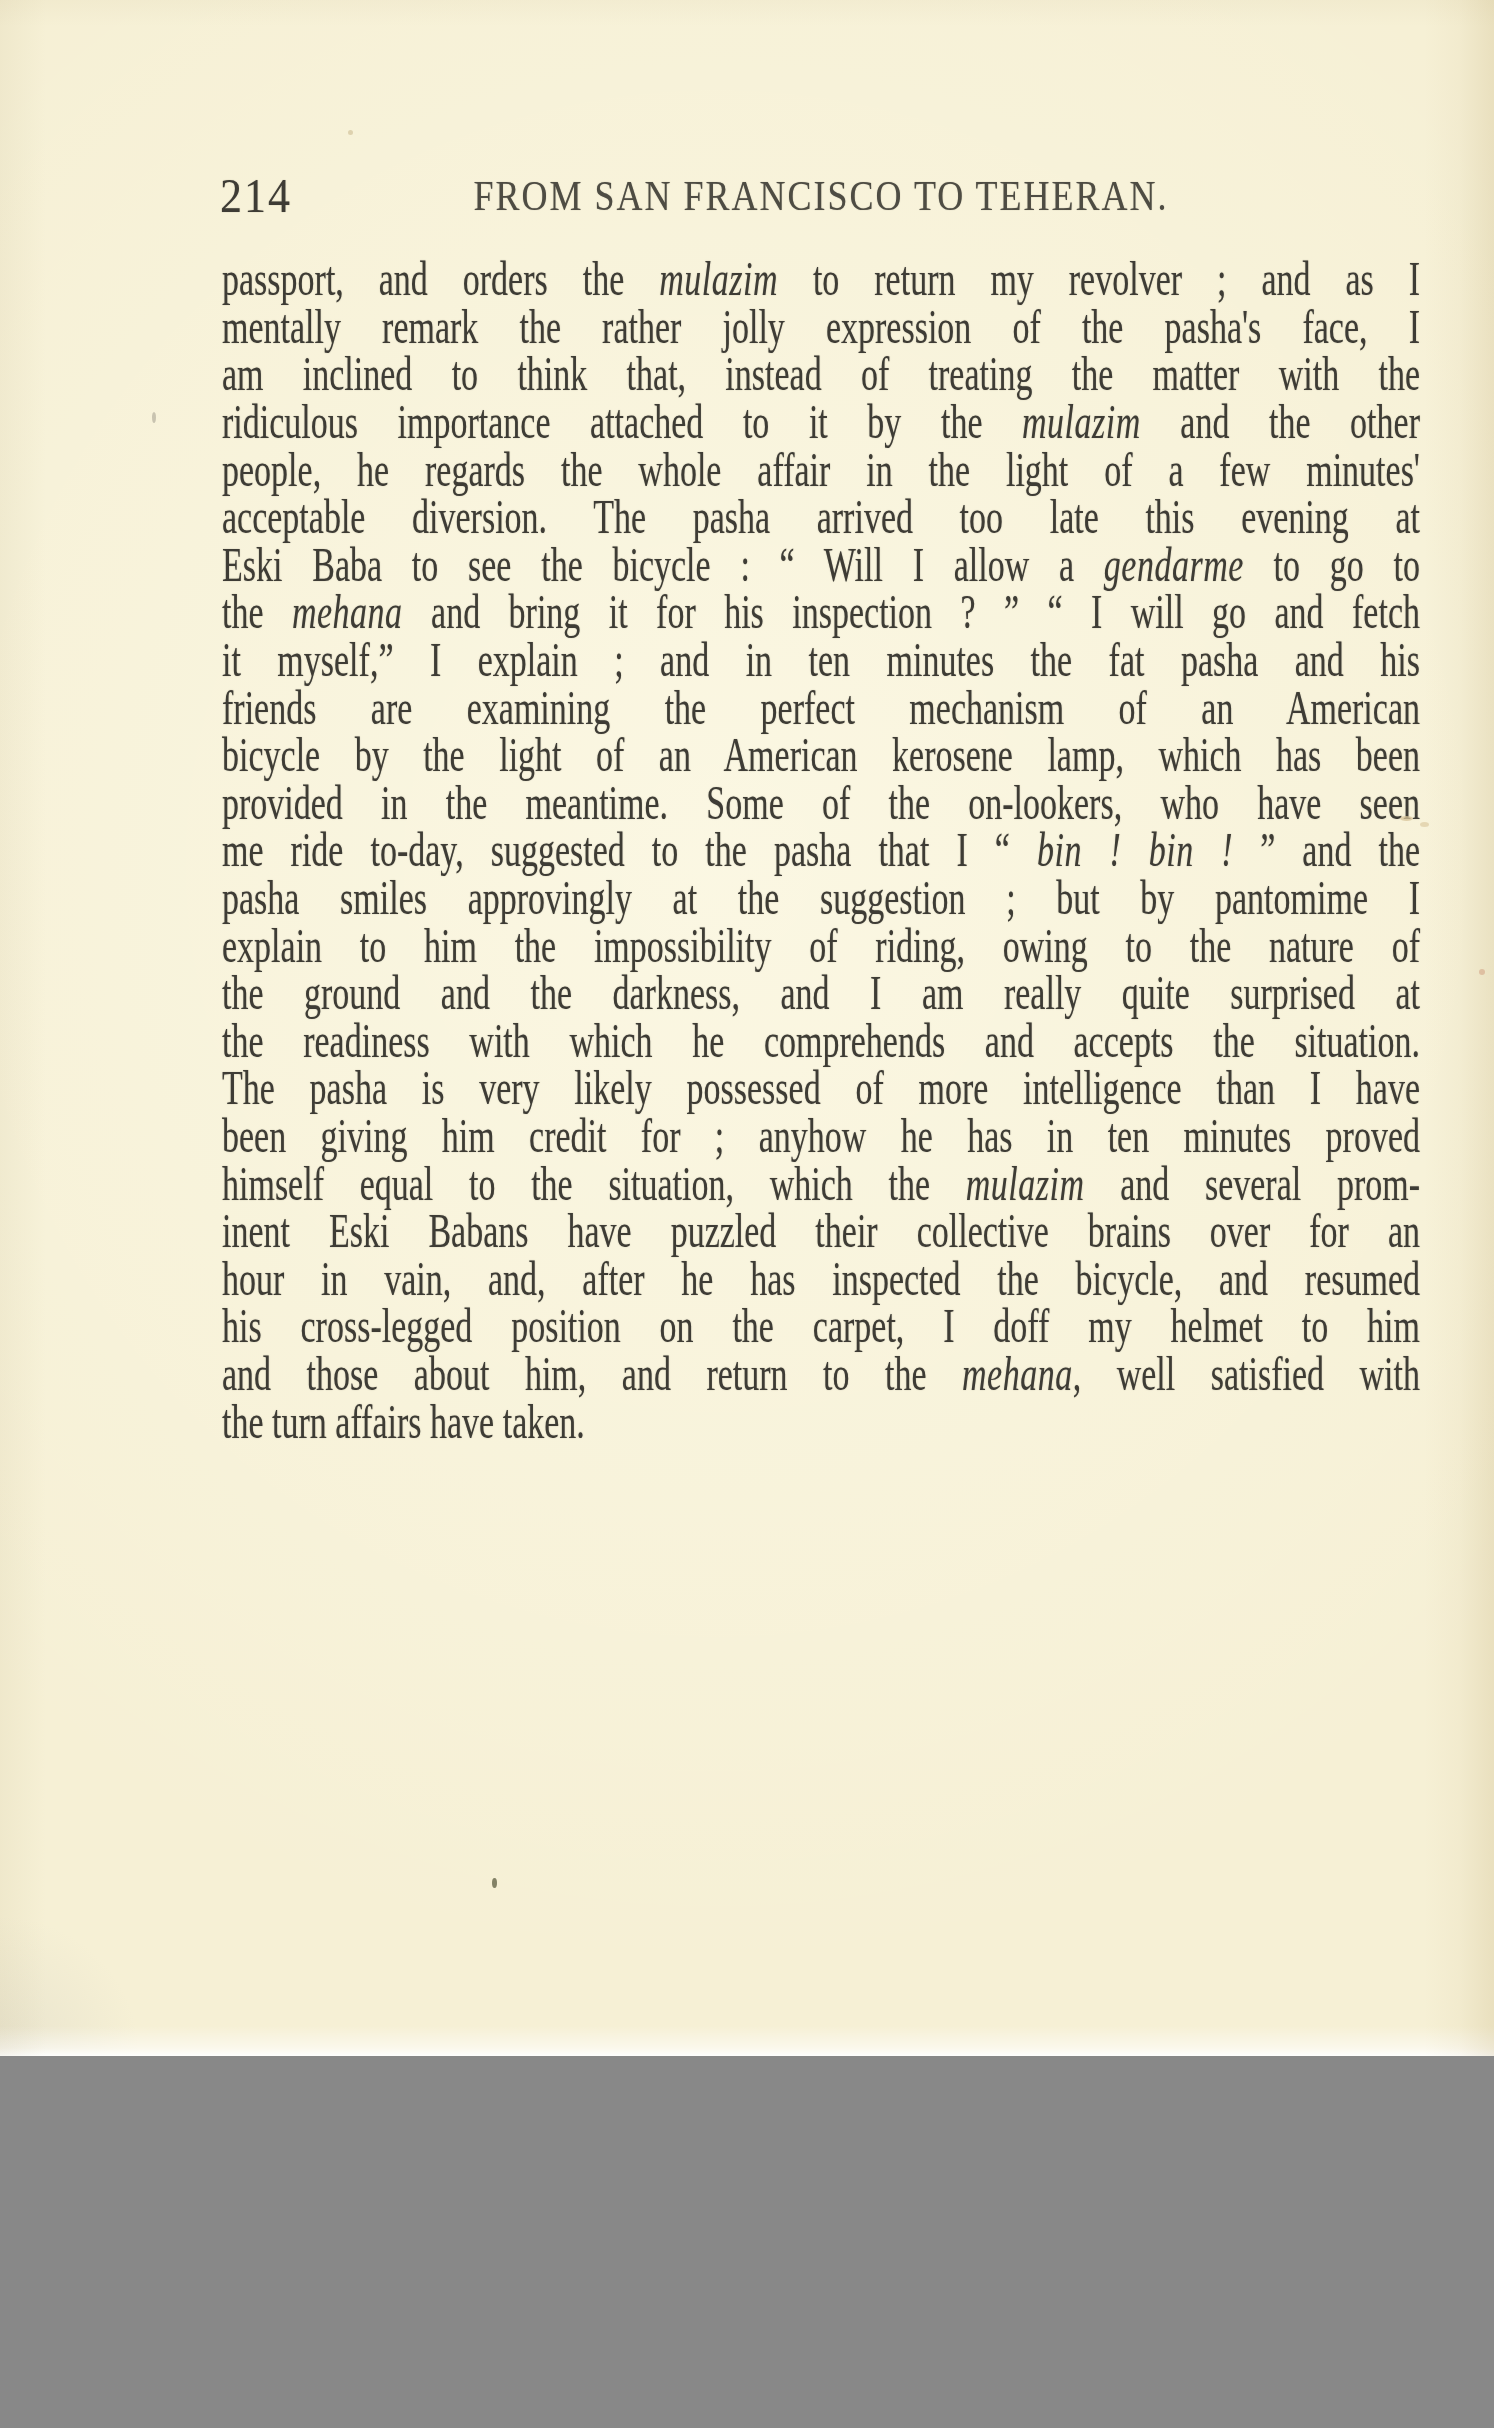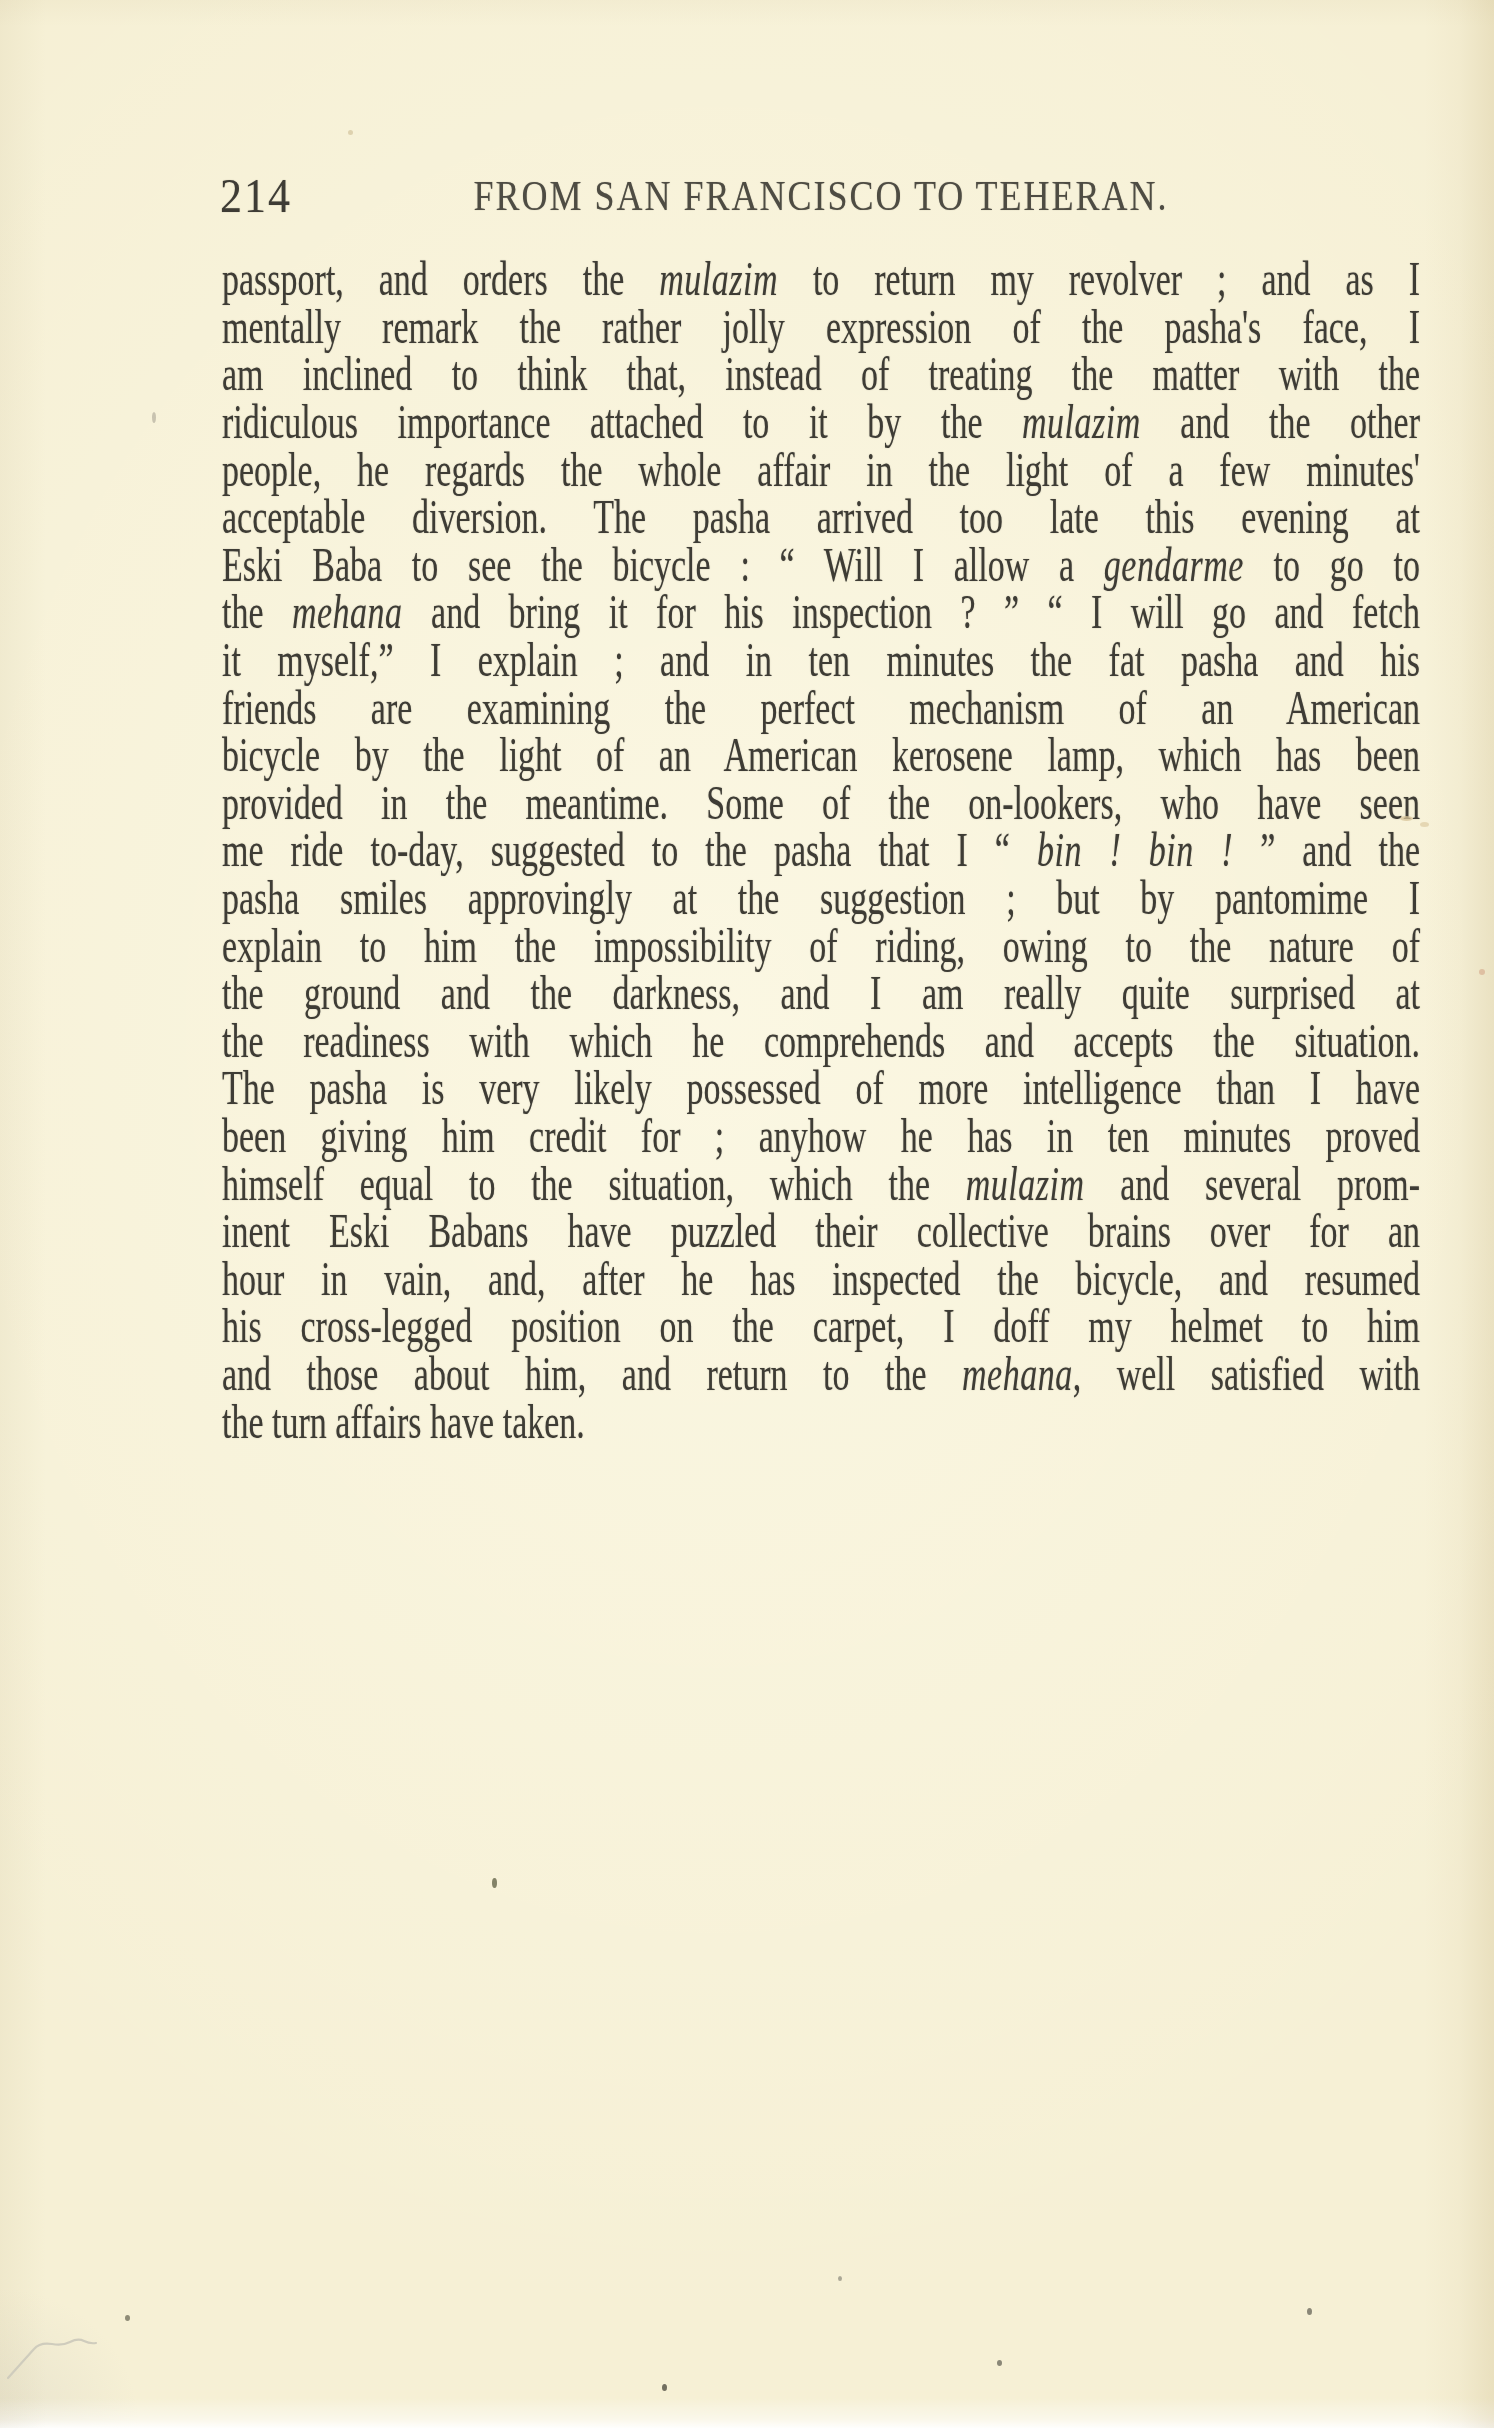--- a/index.html
+++ b/index.html
@@ -1,18 +1,18 @@
 <!DOCTYPE html>
 <html style="--ink: #3e3c35; --header-ink: #4e4c43;"><head>
 <meta charset="utf-8">
 <style>
   html,body{margin:0;padding:0;background:#888;}
   .page{
     position:relative;
-    width:1494px;height:2428px;
+    width:1494px;height:2056px;
     background:
       radial-gradient(ellipse 120% 90% at 48% 42%, rgba(255,253,238,0.55), rgba(255,253,238,0) 60%),
       #f6f0d5;
     overflow:hidden;
     font-family:"Liberation Serif","DejaVu Serif",serif;
   }
   .shade{
     position:absolute;inset:0;pointer-events:none;
     background:
       linear-gradient(to left, rgba(166,138,72,0.16), rgba(166,138,72,0.05) 34px, rgba(166,138,72,0) 70px),

